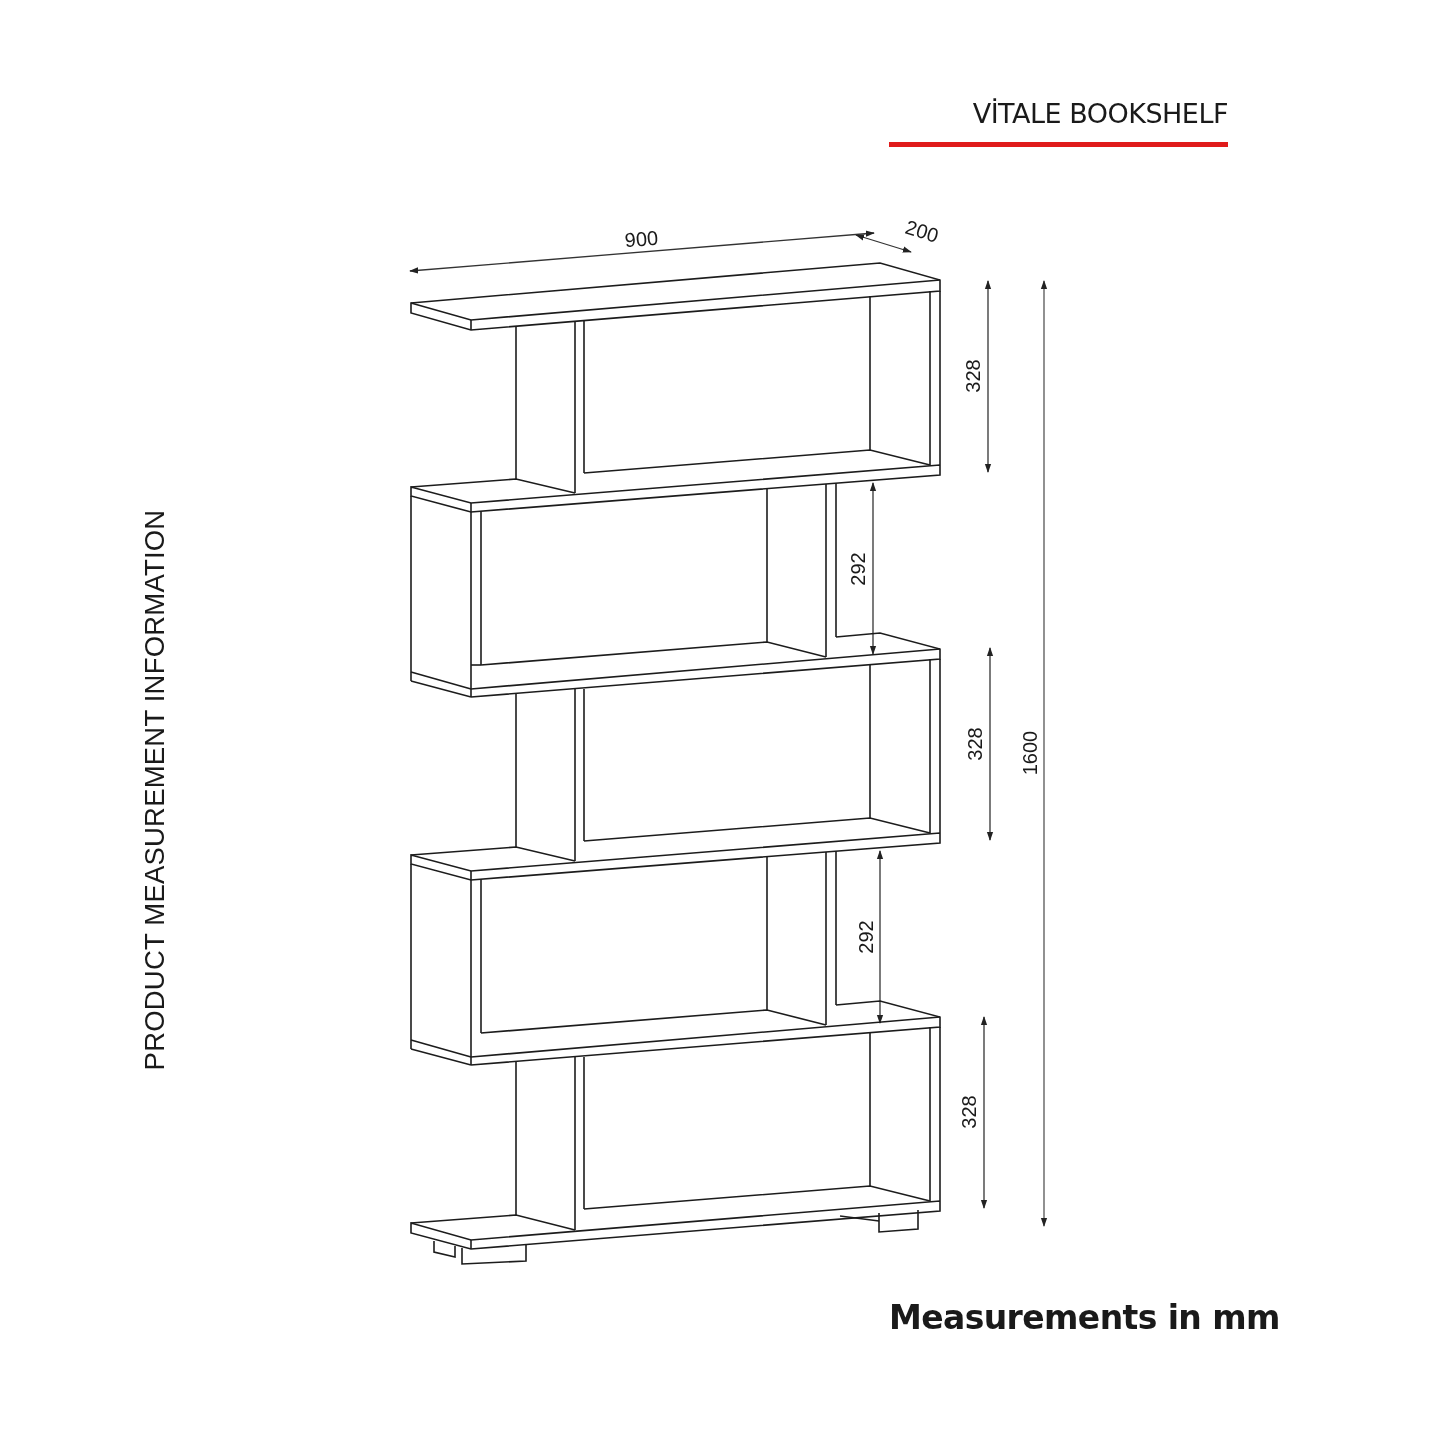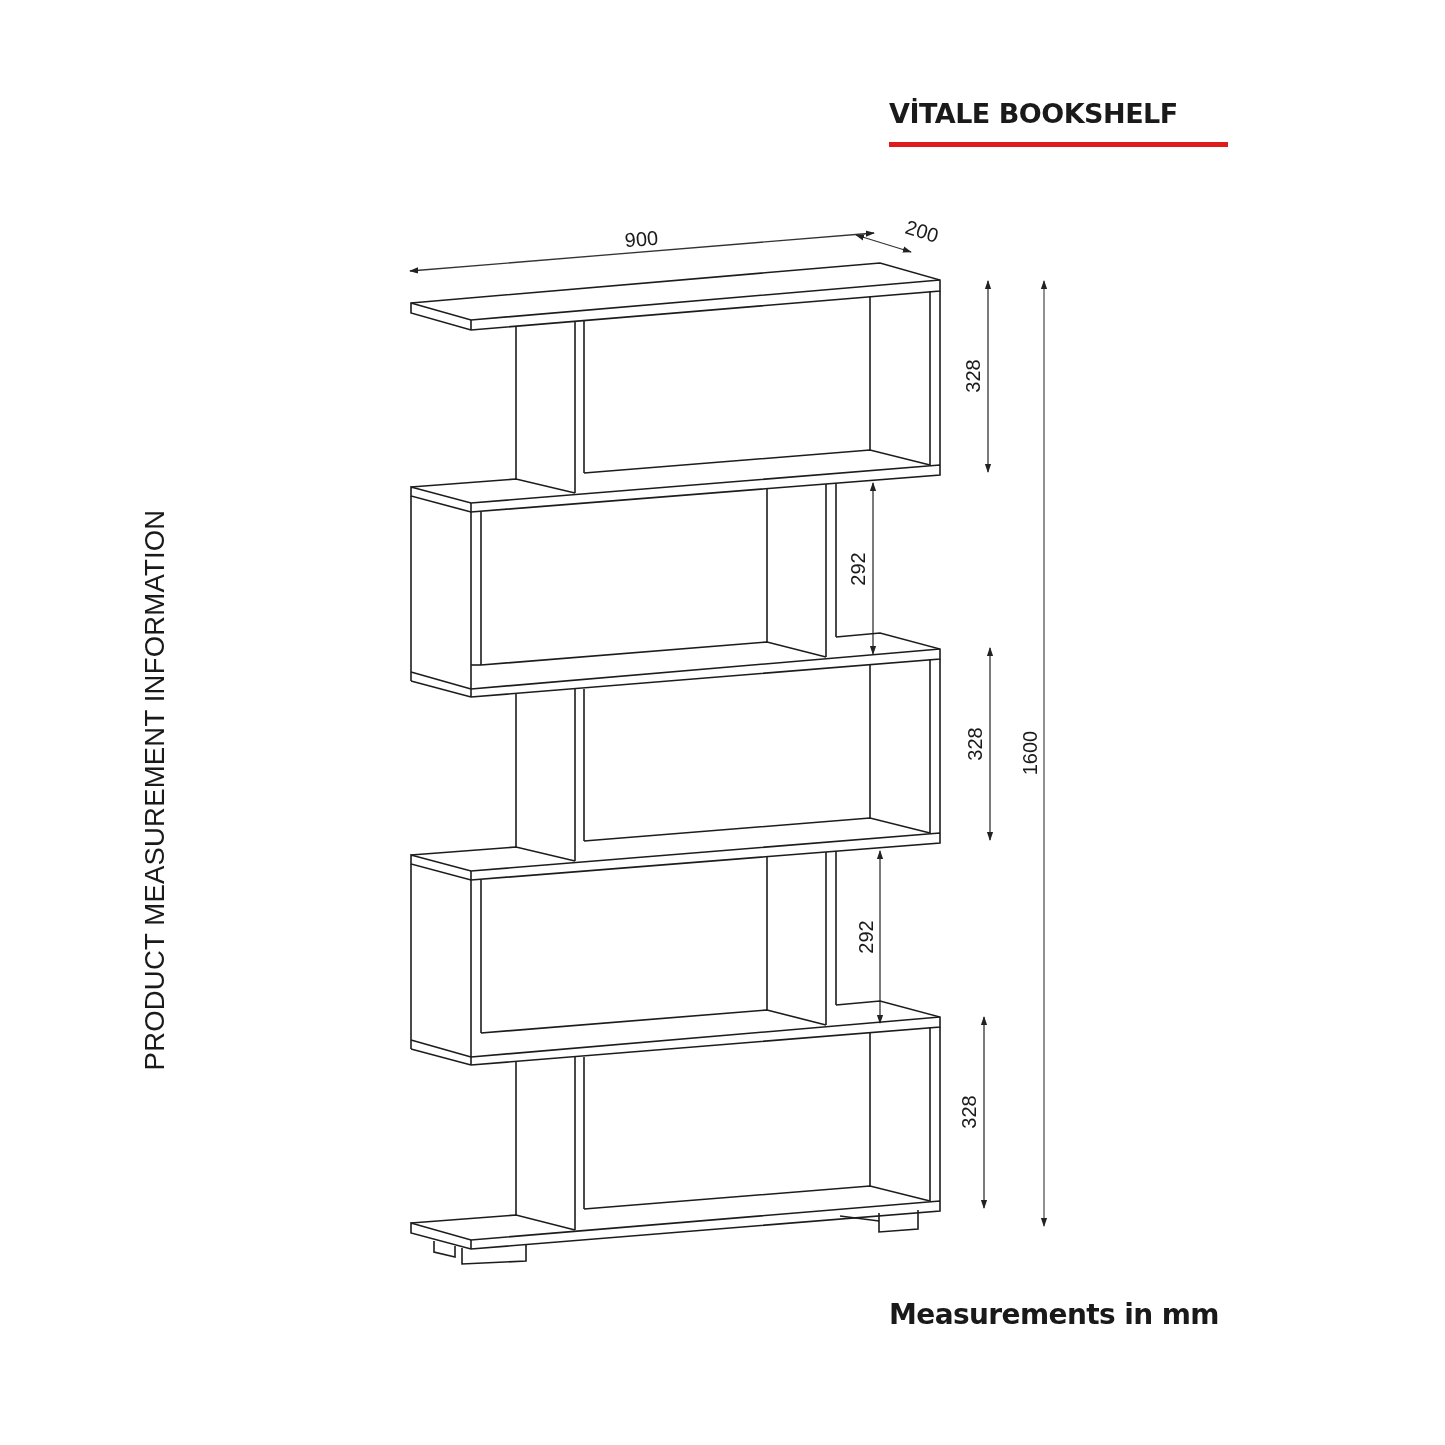--- a/index.html
+++ b/index.html
@@ -12,23 +12,23 @@
       height: 1445px;
       position: relative;
       overflow: hidden;
       font-family: "Liberation Sans", sans-serif;
     }
     .title {
       position: absolute;
       left: 889px;
       top: 98px;
       width: 339px;
-      text-align: left;
+      text-align: right;
       font-family: "DejaVu Sans", sans-serif;
-      font-weight: bold;
+      font-weight: normal;
       font-size: 27px;
       letter-spacing: -0.5px;
       color: #1a1a1a;
       white-space: nowrap;
     }
     .title-underline {
       position: absolute;
       left: 889px;
       top: 142px;
       width: 339px;
@@ -44,21 +44,21 @@
       color: #1a1a1a;
       white-space: nowrap;
       letter-spacing: 0.2px;
     }
     .footer-note {
       position: absolute;
       left: 889px;
       top: 1298px;
       font-family: "DejaVu Sans", sans-serif;
       font-weight: bold;
-      font-size: 28px;
+      font-size: 33px;
       color: #1a1a1a;
       white-space: nowrap;
       letter-spacing: -0.6px;
     }
     svg.drawing {
       position: absolute;
       left: 0;
       top: 0;
       width: 1445px;
       height: 1445px;

